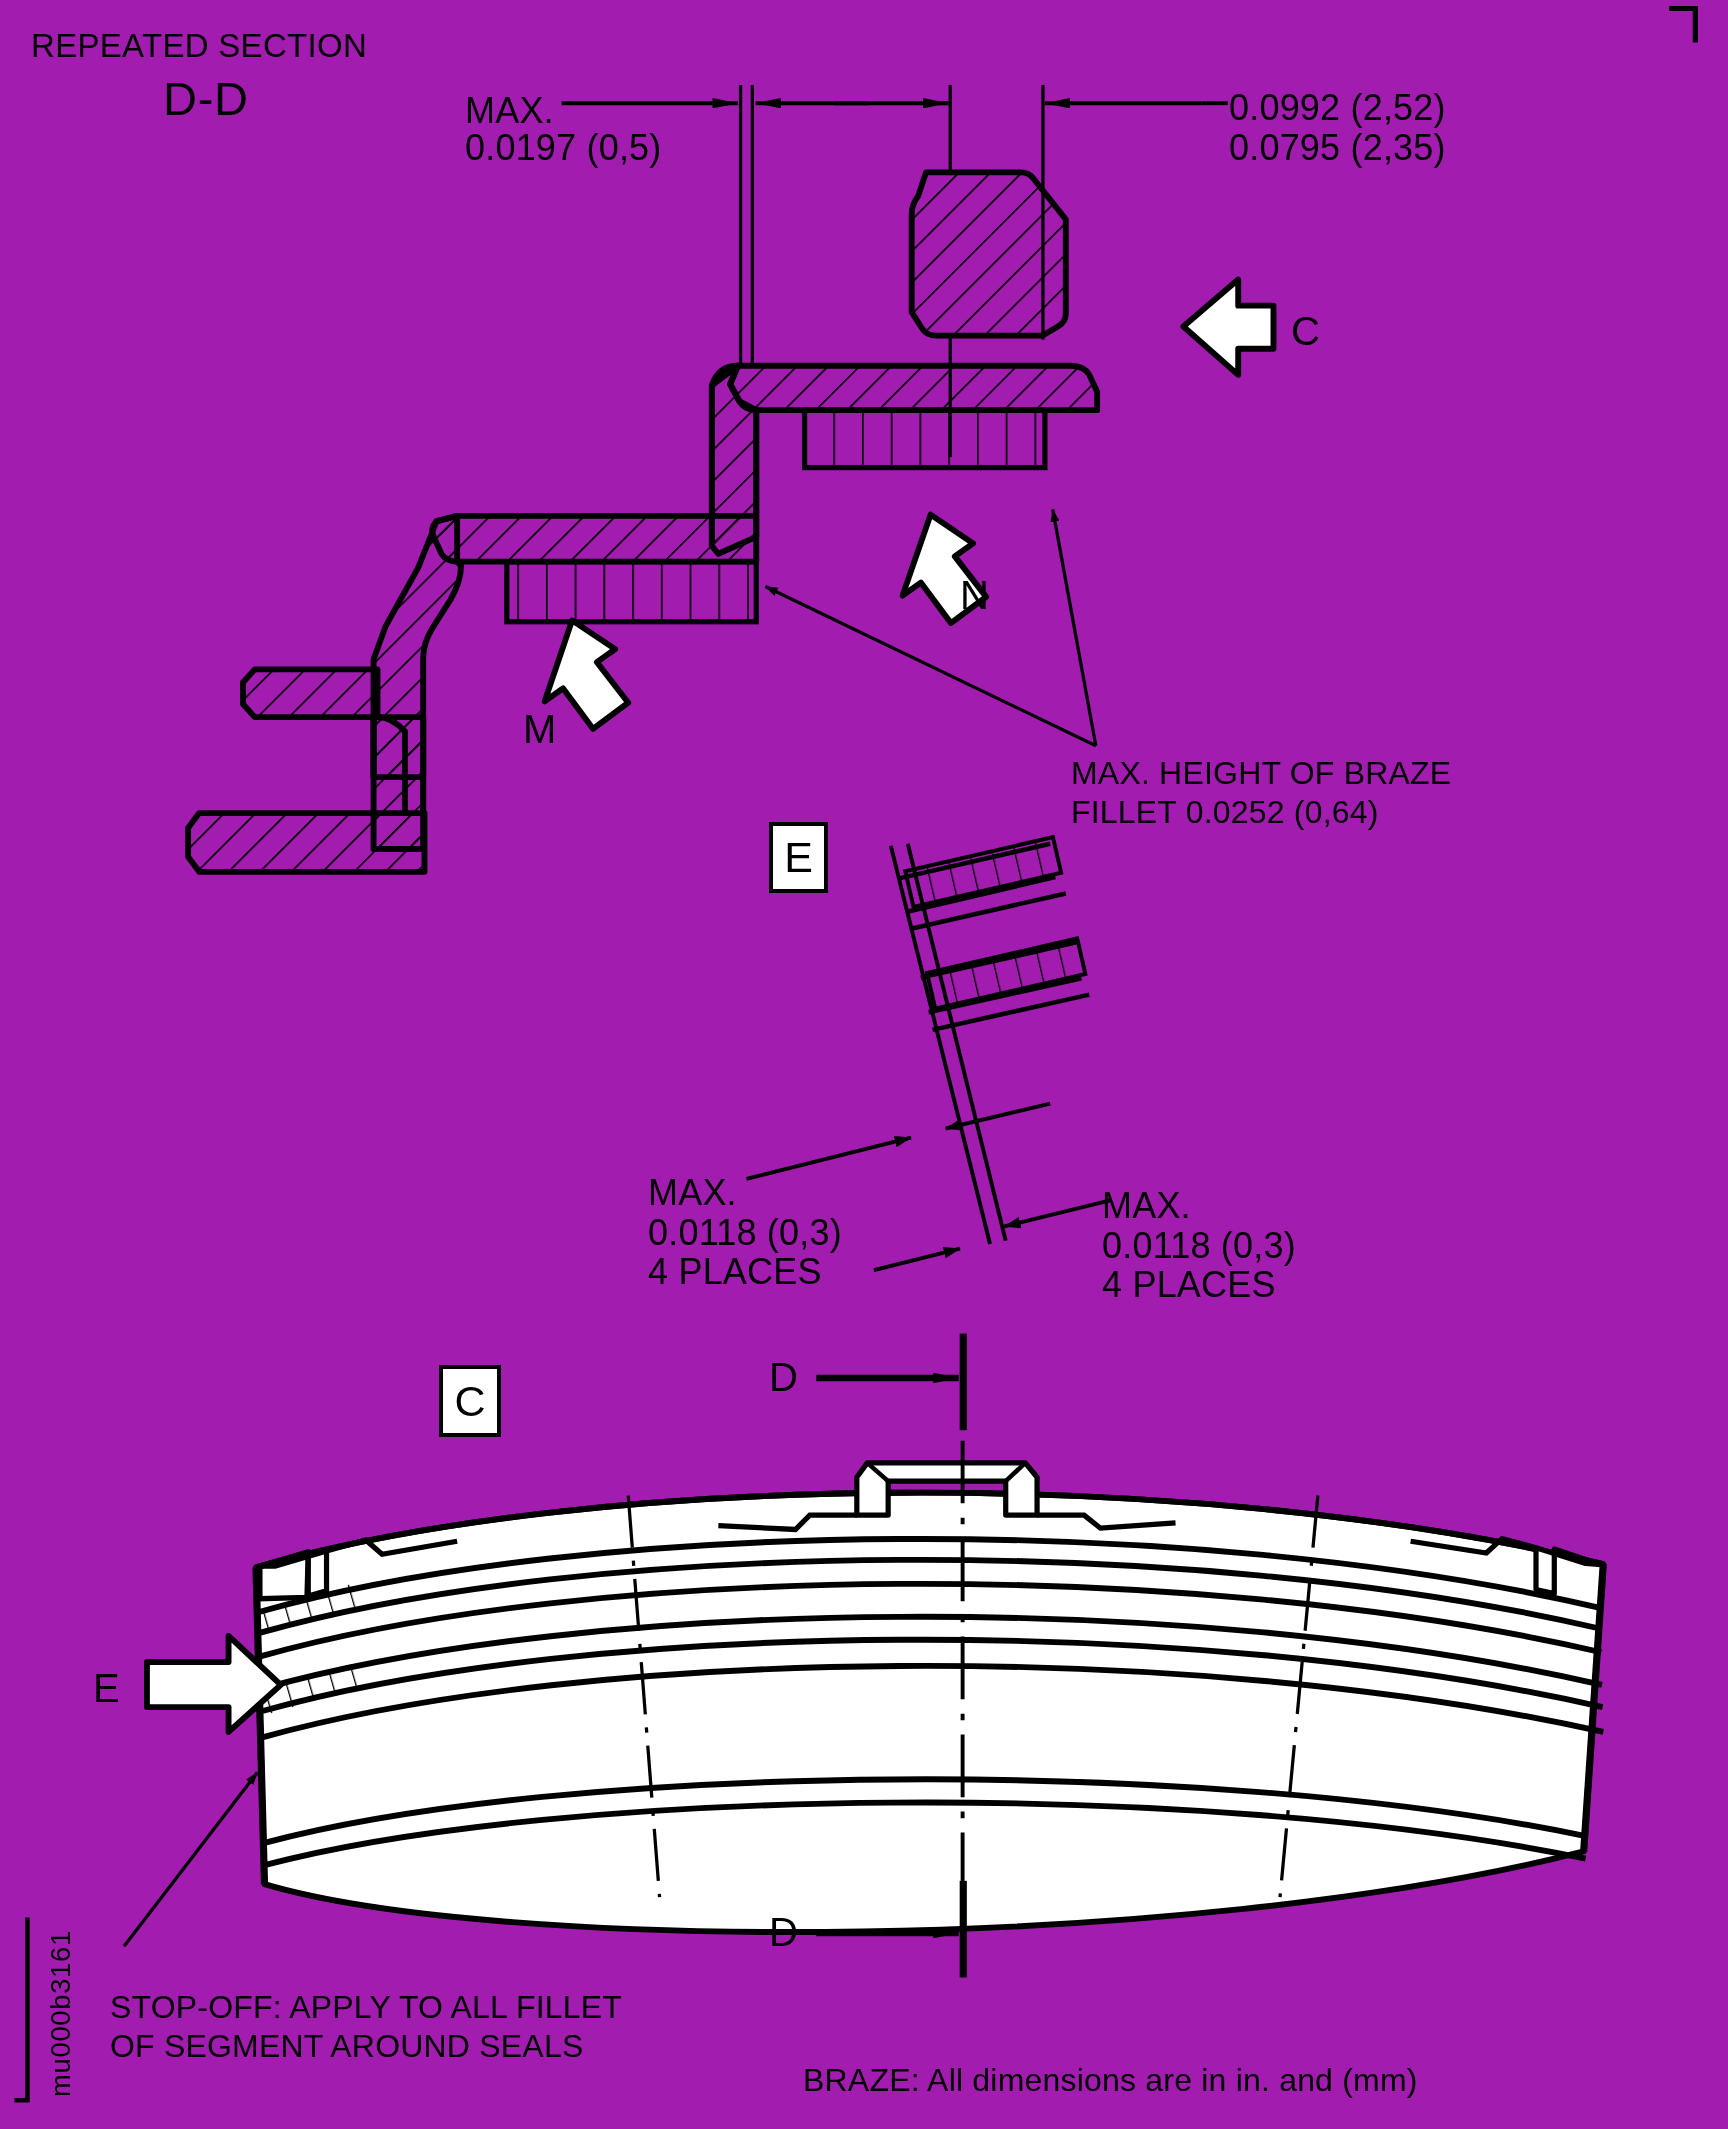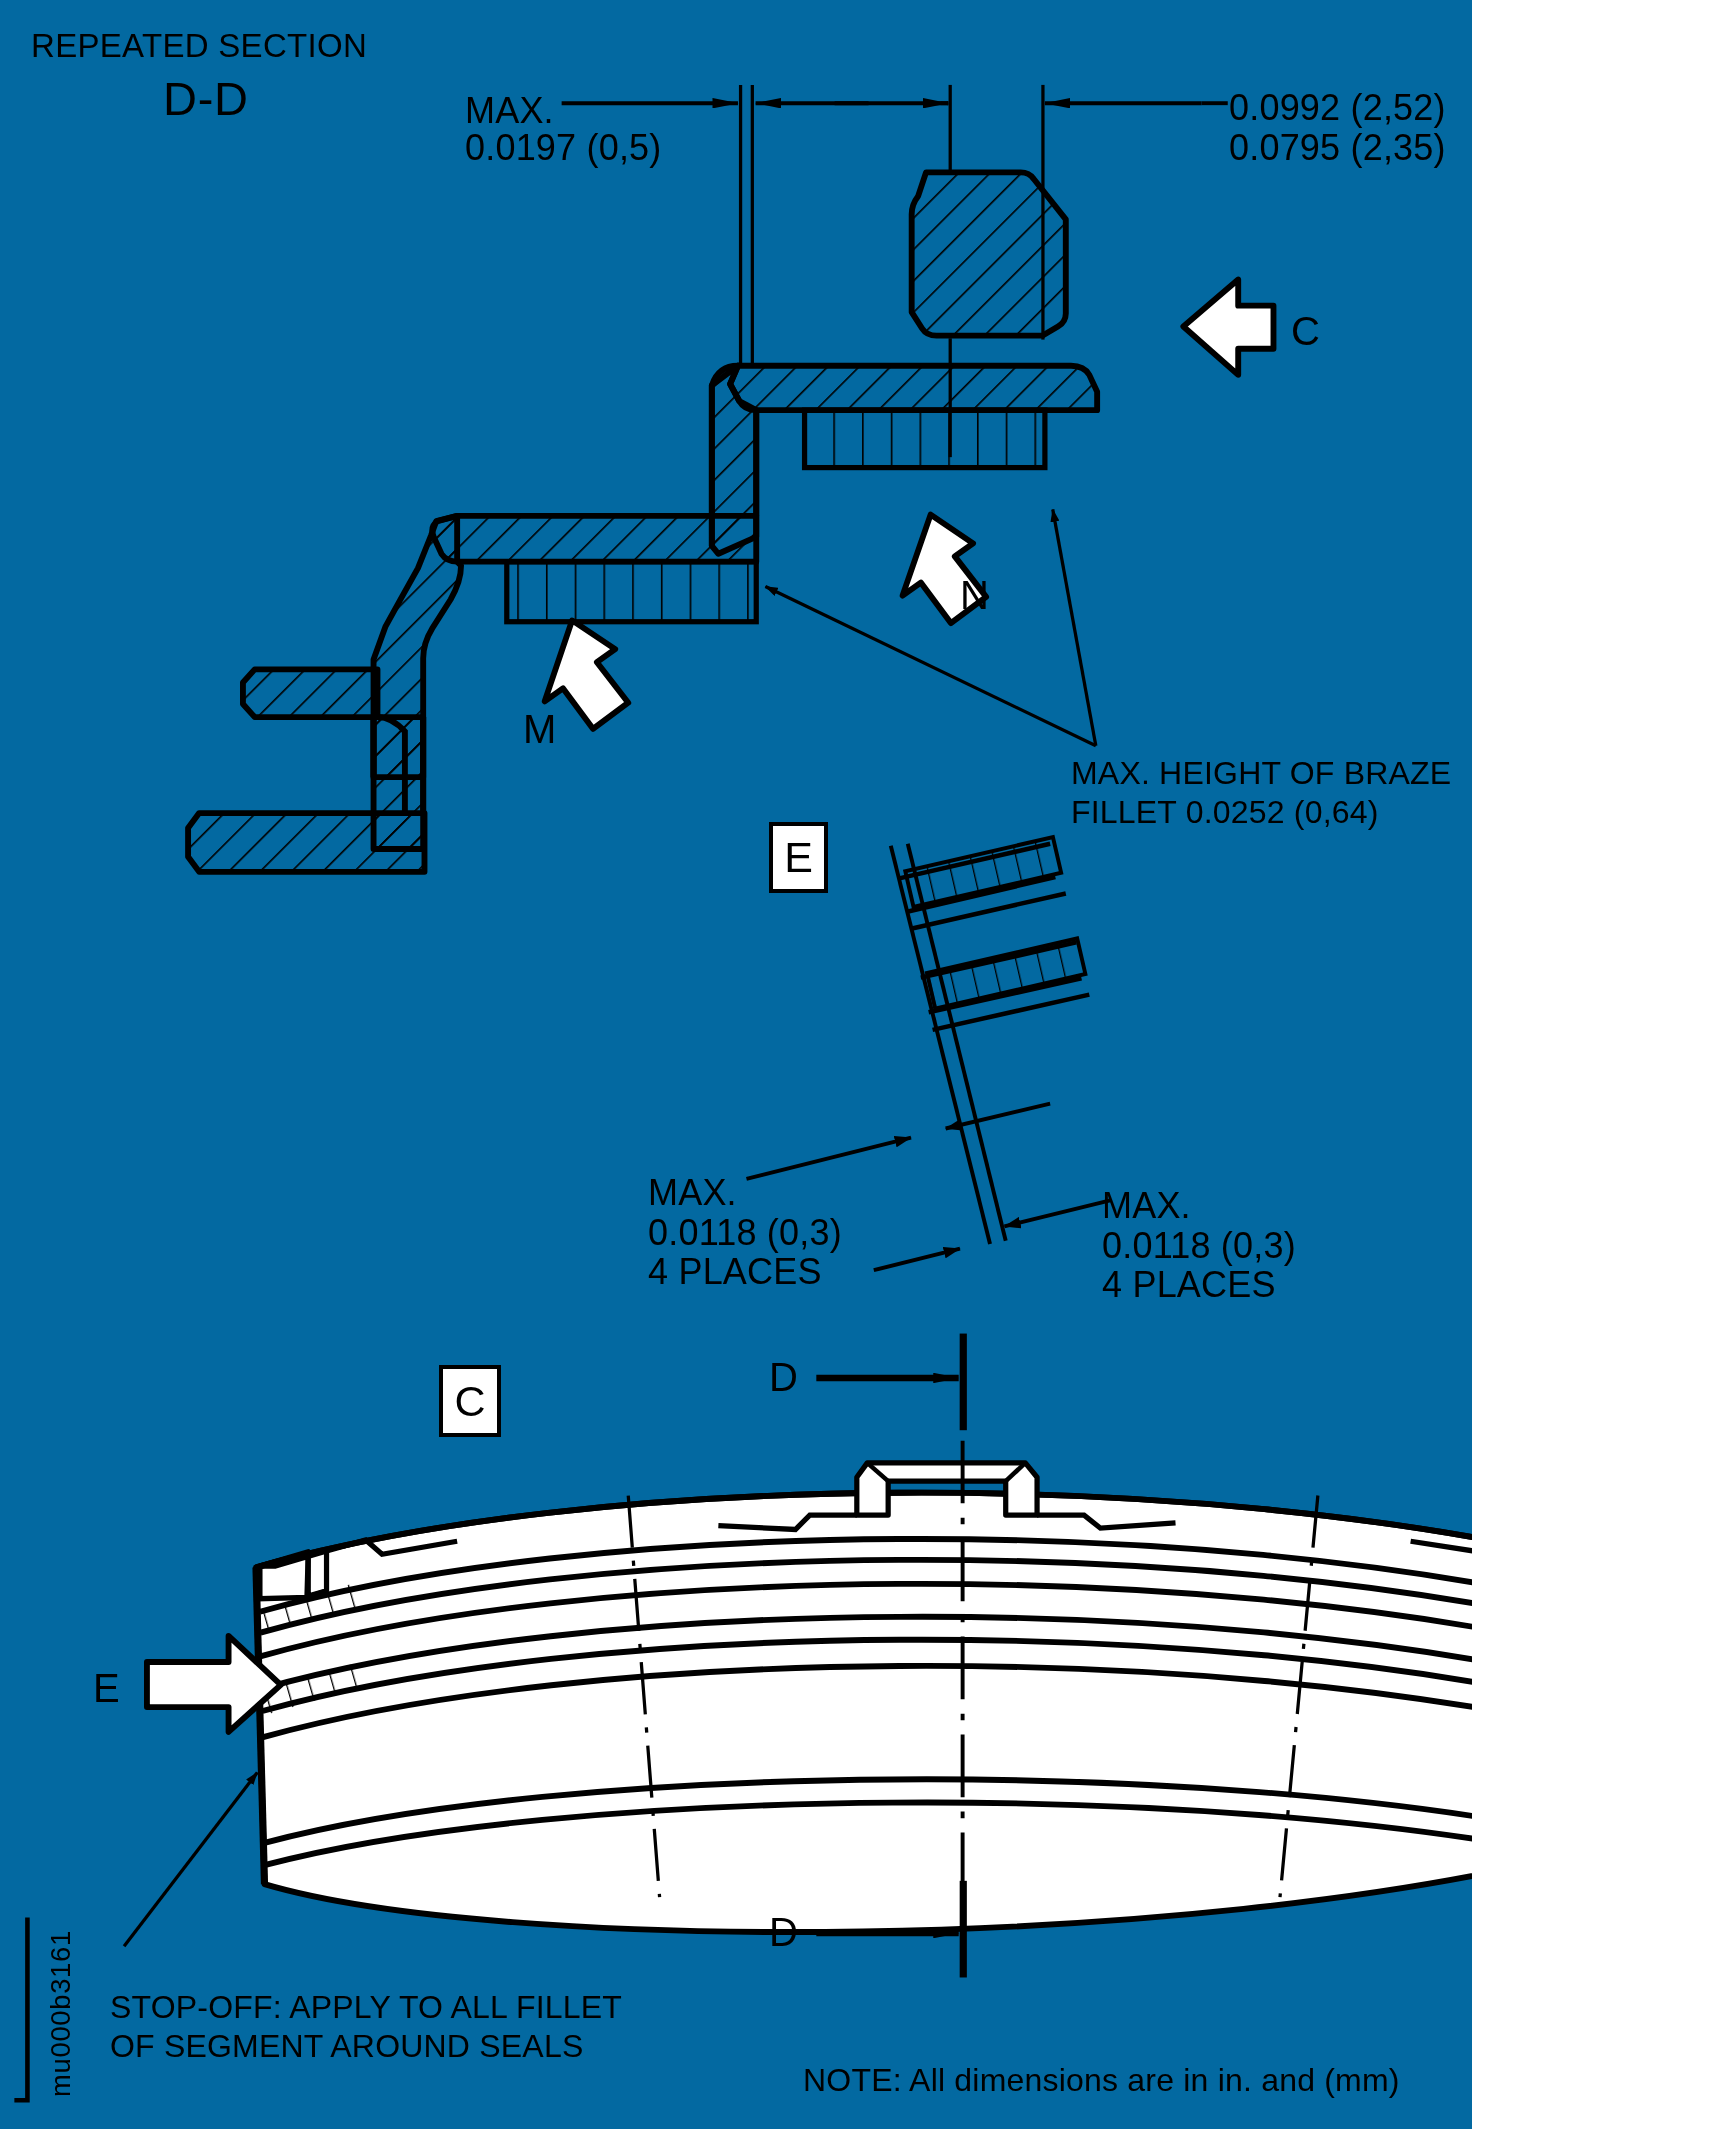--- a/index.html
+++ b/index.html
@@ -2,23 +2,23 @@
 <html style="font-size:10.5px"><head>
 <meta charset="utf-8">
 <style>
   html, body {
     margin: 0;
     padding: 0;
     background: #ffffff;
   }
   #sheet {
     position: relative;
-    width: 1472px;
+    width: 1728px;
     height: 2129px;
-    background: #0369a1;
+    background: #a21caf;
     overflow: hidden;
     font-family: "Liberation Sans", sans-serif;
     color: #000000;
   }
   svg.layer {
     position: absolute;
     top: 0;
     left: 0;
     width: 1728px;
     height: 2129px;
@@ -348,18 +348,18 @@
   </div>
 
   <div class="txt t-mark" style="left:769px; top:1352px;">D</div>
   <div class="txt t-mark" style="left:769px; top:1907px;">D</div>
 
   <div class="txt t-mark" style="left:93px; top:1663px;">E</div>
 
   <div class="txt t-note" style="left:110px; top:1971px;">STOP-OFF: APPLY TO ALL FILLET</div>
   <div class="txt t-note" style="left:110px; top:2010px;text-align:right;">OF SEGMENT AROUND SEALS</div>
 
-  <div class="txt t-note" style="left:803px; top:2044px;">NOTE: All dimensions are in in. and (mm)</div>
+  <div class="txt t-note" style="left:803px; top:2044px;">BRAZE: All dimensions are in in. and (mm)</div>
 
   <div class="txt t-vert" style="left:43px; top:2097px;">mu000b3161</div>
 
 </div>
 
 
 </body></html>

